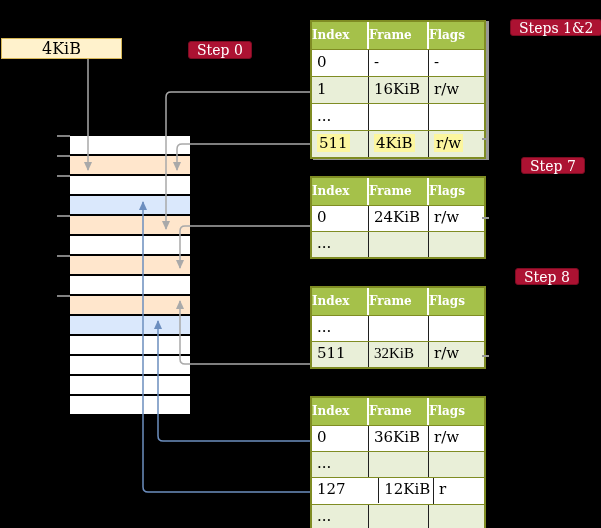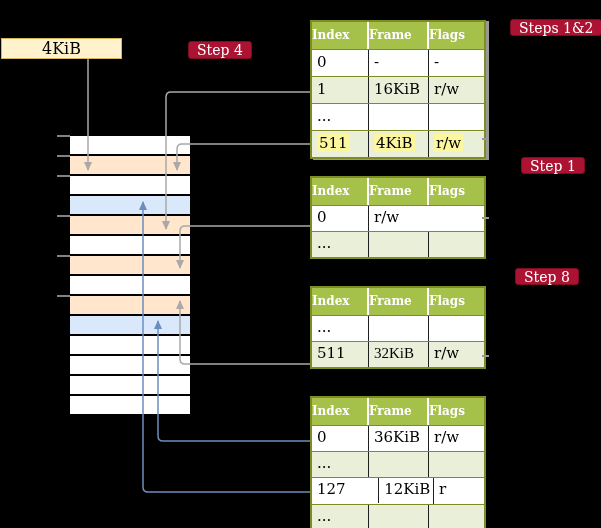--- a/index.html
+++ b/index.html
@@ -39,23 +39,23 @@
 </style>
 </head>
 <body>
 
 <div id="stage">
 
   <div class="rootbox" style="left: 1px; top: 38px; width: 121px; height: 21px; line-height: 20px;">
     <span>4KiB</span>
   </div>
 
-  <div class="badge" style="left: 188px; top: 41px; height: 18px; line-height: 17px;">Step 4</div>
+  <div class="badge" style="left: 188px; top: 41px; height: 18px; line-height: 17px;">Step 0</div>
   <div class="badge" style="left: 510px; top: 19px; height: 17px; line-height: 16px;">Steps 1&amp;2</div>
-  <div class="badge" style="left: 521px; top: 157px; height: 17px; line-height: 16px;">Step 1</div>
+  <div class="badge" style="left: 521px; top: 157px; height: 17px; line-height: 16px;">Step 7</div>
   <div class="badge" style="left: 515px; top: 268px; height: 17px; line-height: 16px;">Step 8</div>
 
   <div id="memcol" class="memcol" style="left: 70px; top: 136px; width: 120px; height: 280px; line-height: 279px;">
       <div class="memrow" style="height: 20px; background: rgb(255, 255, 255);"></div>
       <div class="memrow" style="height: 20px; background: rgb(255, 230, 204);"></div>
       <div class="memrow" style="height: 20px; background: rgb(255, 255, 255);"></div>
       <div class="memrow" style="height: 20px; background: rgb(218, 232, 252);"></div>
       <div class="memrow" style="height: 20px; background: rgb(255, 230, 204);"></div>
       <div class="memrow" style="height: 20px; background: rgb(255, 255, 255);"></div>
       <div class="memrow" style="height: 20px; background: rgb(255, 230, 204);"></div>
@@ -113,20 +113,21 @@
         </div>
       </div>
       <div class="ptable" style="left: 310px; top: 176px; width: 176px;">
         <div class="trow hrow">
           <div class="hcell" style="width: 57px; height: 27px; line-height: 27px;">Index</div>
           <div class="hcell" style="width: 60px; height: 27px; line-height: 27px;">Frame</div>
           <div class="hcell" style="width: 55px; height: 27px; line-height: 27px;">Flags</div>
         </div>
         <div class="trow brow" style="background: rgb(255, 255, 255);">
           <div class="bcell" style="width: 57px; height: 25px; line-height: 23px;">0</div>
+          <div class="bcell" style="width: 60px; height: 25px; line-height: 23px;">24KiB</div>
           <div class="bcell" style="width: 55px; height: 25px; line-height: 23px;">r/w</div>
         </div>
         <div class="trow brow" style="background: rgb(233, 239, 216);">
           <div class="bcell" style="width: 57px; height: 25px; line-height: 23px;">...</div>
           <div class="bcell" style="width: 60px; height: 25px; line-height: 23px;"></div>
           <div class="bcell" style="width: 55px; height: 25px; line-height: 23px;"></div>
         </div>
       </div>
       <div class="ptable" style="left: 310px; top: 286px; width: 176px;">
         <div class="trow hrow">

